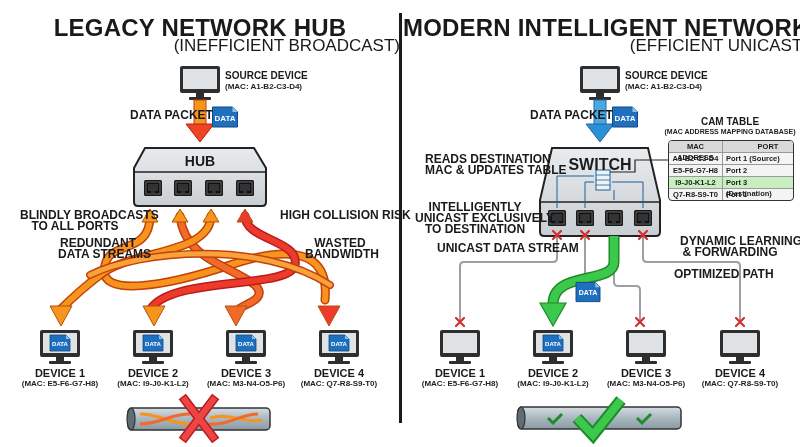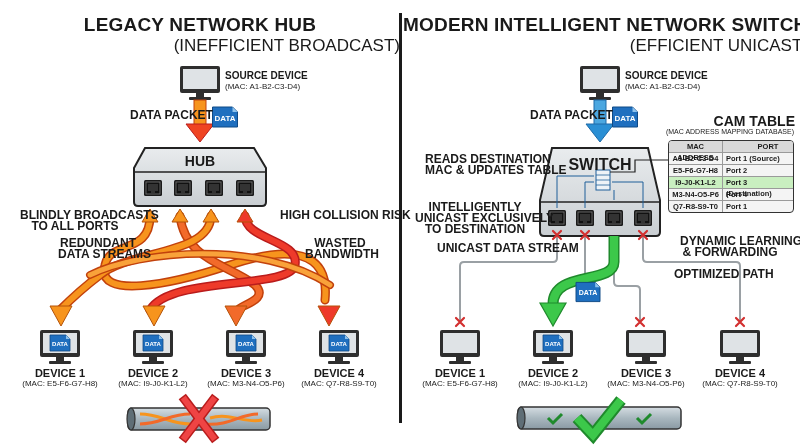--- a/index.html
+++ b/index.html
@@ -1,21 +1,21 @@
 <!DOCTYPE html>
 <html><head>
 <meta charset="utf-8">
 <style>
   html, body { margin:0; padding:0; background:#ffffff; }
   body { width:800px; height:447px; position:relative; overflow:hidden; font-family:"Liberation Sans", "DejaVu Sans", sans-serif; color:#1a1a1a; }
   .abs { position:absolute; }
-  .title { font-weight:bold; font-size:19px; text-align:center; letter-spacing:0.2px; white-space:nowrap; }
+  .title { font-weight:bold; font-size:24px; text-align:center; letter-spacing:0.2px; white-space:nowrap; }
   .subtitle { font-size:17px; text-align:right; white-space:nowrap; }
   .lbl { font-weight:bold; font-size:12px; text-align:center; line-height:11px; white-space:nowrap; }
-  .mac { font-weight:normal; font-size:8px; text-align:center; white-space:nowrap; color:#222; }
+  .mac { font-weight:bold; font-size:8px; text-align:center; white-space:nowrap; color:#222; }
   .devname { font-weight:bold; font-size:11px; text-align:center; white-space:nowrap; }
   .divider { position:absolute; left:399px; top:13px; width:3px; height:410px; background:#1a1a1a; }
   svg text { font-family:"Liberation Sans", "DejaVu Sans", sans-serif; }
   .cam { position:absolute; left:668px; top:140px; width:124px; border:1.5px solid #333; border-radius:4px; overflow:hidden; background:#f4f4f4; font-size:7.5px; font-weight:bold; }
   .cam-row { display:flex; border-top:1px solid #9a9a9a; height:11px; line-height:11px; }
   .cam-row:first-child { border-top:none;gap:20px; }
   .cam-head { background:#d9d9d9; }
   .cam-c1 { width:53px; text-align:center; border-right:1px solid #9a9a9a; }
   .cam-c2 { flex:1; padding-left:3px; }
   .cam-head .cam-c2 { text-align:center; padding-left:0; }
@@ -290,45 +290,41 @@
 </div>
 <div class="abs" style="left:299px;top:367px;width:80px;">
   <div class="devname">DEVICE 4</div>
   <div class="mac">(MAC: Q7-R8-S9-T0)</div>
 </div>
 
 <div class="abs lbl" style="left:625px;top:70px;font-size:10px;text-align:left;">SOURCE DEVICE</div>
 <div class="abs mac" style="left:625px;top:82px;text-align:left;">(MAC: A1-B2-C3-D4)</div>
 <div class="abs lbl" style="left:530px;top:110px;text-align:left;">DATA PACKET</div>
 
-<div class="abs lbl" style="left:665px;top:116px;width:130px;font-size:14px;text-align:right;">CAM TABLE</div>
+<div class="abs lbl" style="left:665px;top:116px;width:130px;font-size:10px;">CAM TABLE</div>
 <div class="abs mac" style="left:660px;top:128px;width:140px;font-size:7px;">(MAC ADDRESS MAPPING DATABASE)</div>
 
 <div class="cam">
   <div class="cam-row cam-head">
     <div class="cam-c1">MAC ADDRESS</div>
     <div class="cam-c2">PORT</div>
   </div>
   <div class="cam-row">
     <div class="cam-c1">A1-B2-C3-D4</div>
     <div class="cam-c2">Port 1 (Source)</div>
   </div>
   <div class="cam-row">
     <div class="cam-c1">E5-F6-G7-H8</div>
     <div class="cam-c2">Port 2</div>
   </div>
   <div class="cam-row cam-hl">
     <div class="cam-c1">I9-J0-K1-L2</div>
     <div class="cam-c2">Port 3 (Destination)</div>
   </div>
   <div class="cam-row">
-    <div class="cam-c1">M3-N4-O5-P6</div>
-    <div class="cam-c2">Port 4</div>
-  </div>
-  <div class="cam-row">
     <div class="cam-c1">Q7-R8-S9-T0</div>
     <div class="cam-c2">Port 1</div>
   </div>
 </div>
 
 <div class="abs lbl" style="left:425px;top:154px;width:120px;">
   <div>READS DESTINATION</div>
   <div>MAC &amp; UPDATES TABLE</div>
 </div>
 <div class="abs lbl" style="left:415px;top:202px;width:120px;">

